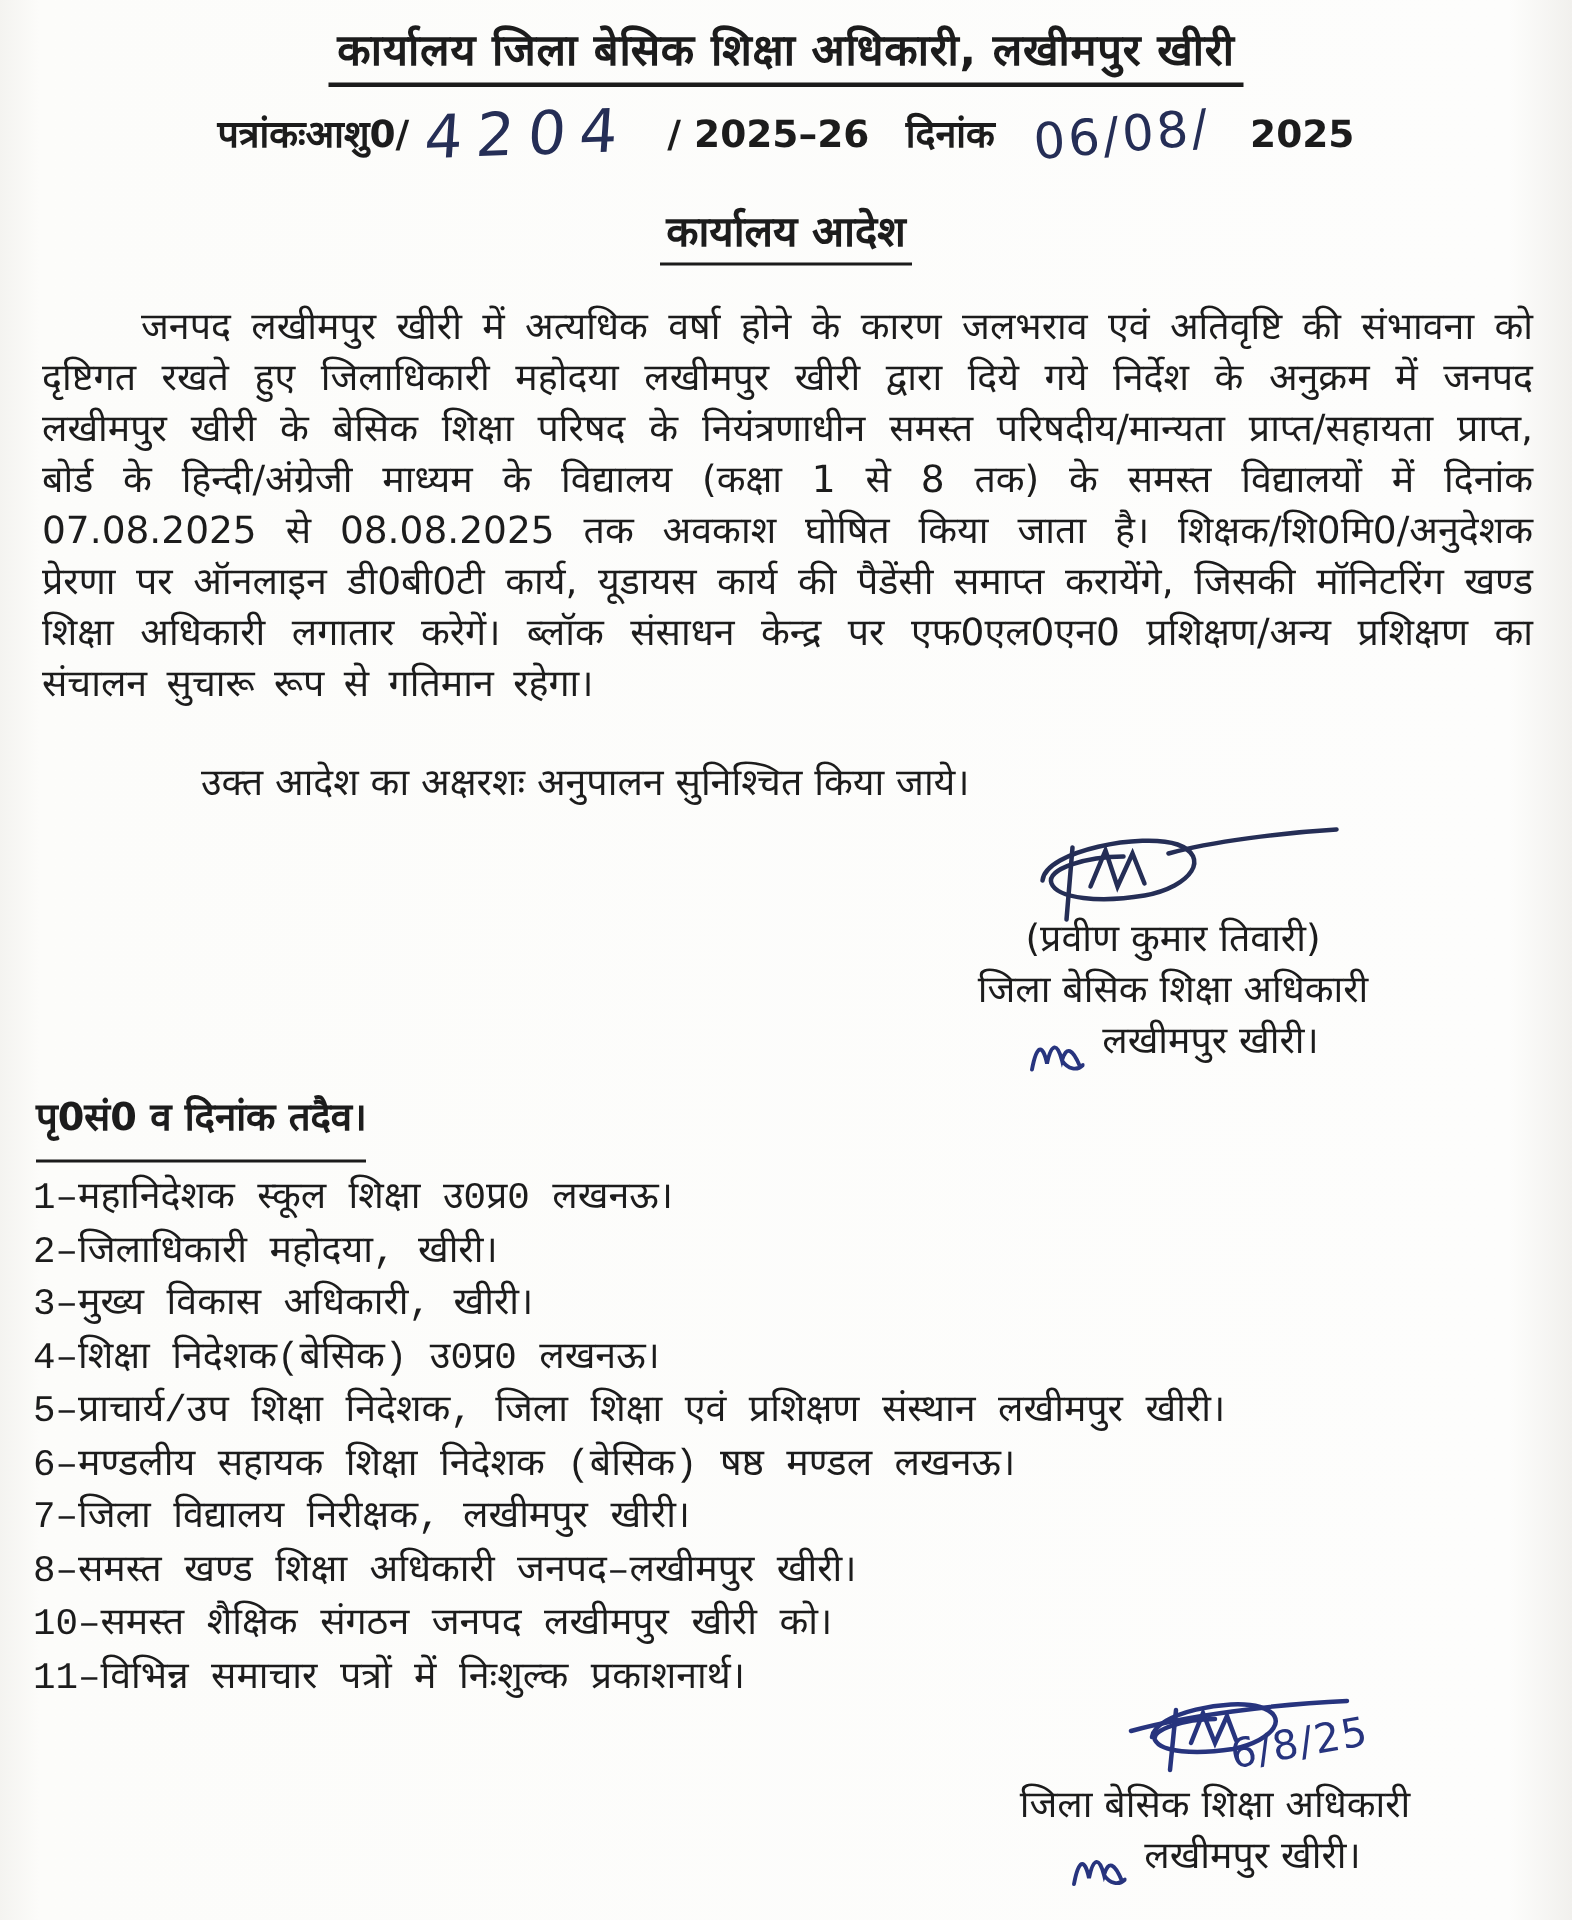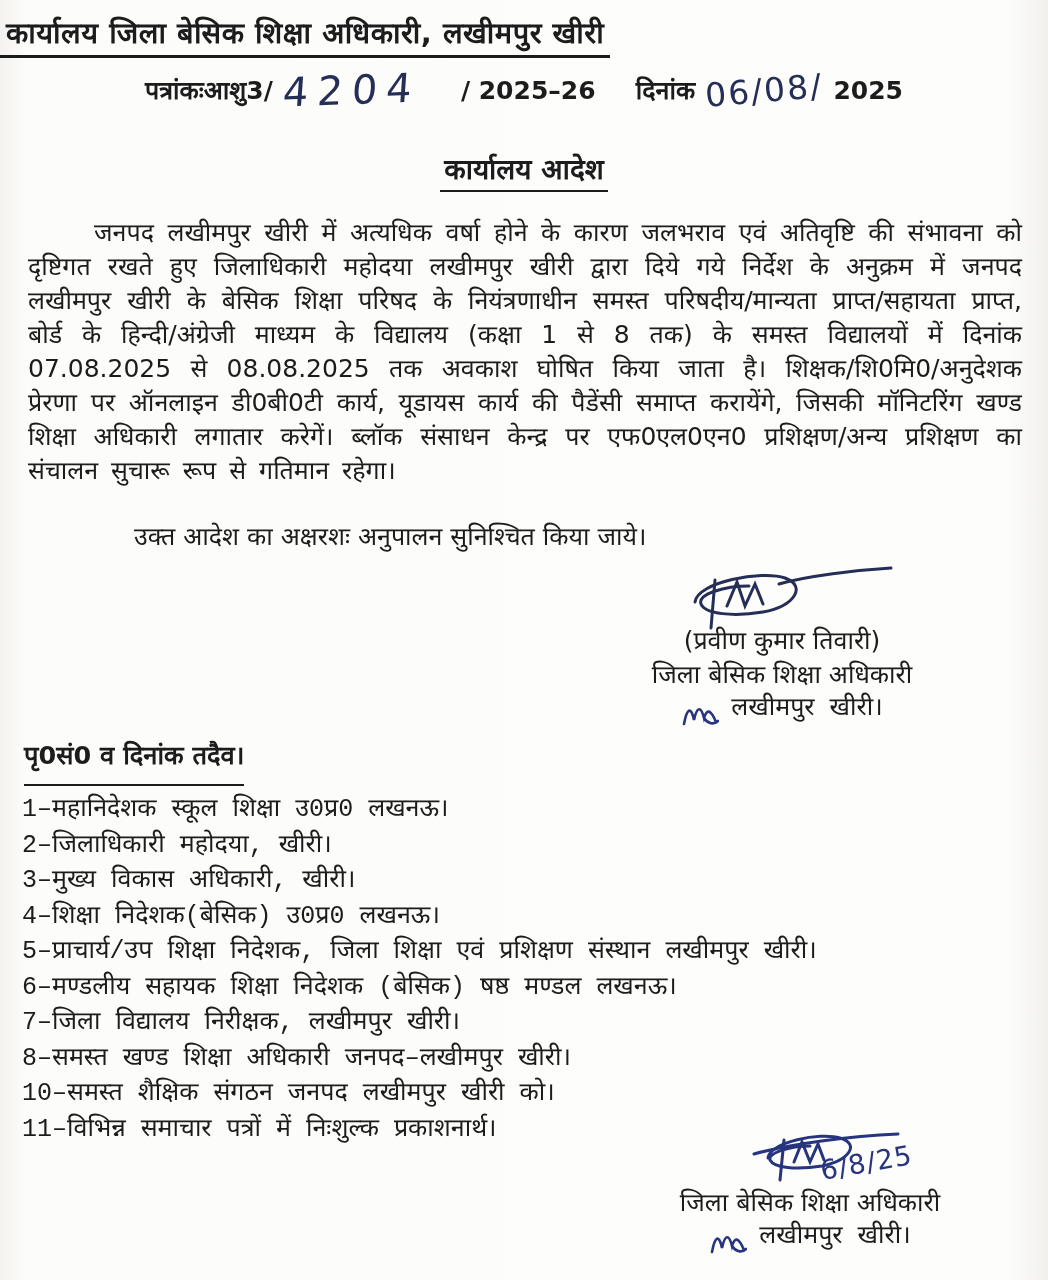--- a/index.html
+++ b/index.html
@@ -7,21 +7,21 @@
     position:relative;
     width:1048px;height:1280px;
     margin:0 auto;
     background:linear-gradient(90deg,#f4f3f0 0%,#fcfcfa 2.5%,#fdfdfc 96%,#f1f0ed 100%);
     font-family:"DejaVu Sans","Liberation Sans",sans-serif;
     color:#1c1c1c;
     overflow:hidden;
     box-sizing:border-box;
   }
   
-  .header{text-align:left;padding-top:12px;}
+  .header{text-align:center;padding-top:12px;}
   .title{
     display:inline-block;
     font-size:29px;font-weight:bold;
     border-bottom:3px solid #1b1b1b;
     padding:0 6px 4px 6px;
     letter-spacing:.5px;
   }
   .refline{
     width:758px;margin:4px auto 0 auto;
     display:flex;align-items:baseline;justify-content:space-between;
@@ -30,28 +30,28 @@
   .ref-left{display:flex;align-items:baseline;}
   .hw{
     font-weight:normal;
     display:inline-block;
   }
   .hw-number{
     font-size:40px;letter-spacing:9px;margin-left:10px;
     transform:rotate(-2deg) skewX(-6deg);
     position:relative;top:5px;
   }
-  .ref-date-group{display:flex;align-items:baseline;gap:10px;}
+  .ref-date-group{display:flex;align-items:baseline;gap:26px;}
   .hw-date{
     font-size:33px;letter-spacing:2px;
     transform:rotate(-5deg);
     position:relative;top:3px;
   }
   
-  .order-heading-wrap{text-align:center;margin-top:41px;}
+  .order-heading-wrap{text-align:center;margin-top:26px;}
   .order-heading{
     display:inline-block;
     font-size:28px;font-weight:bold;
     border-bottom:2.5px solid #1b1b1b;
     padding:0 4px 3px 4px;
   }
   
   .body-para{
     margin:24px 26px 0 28px;
     font-size:25px;line-height:34px;
@@ -62,21 +62,21 @@
     margin:30px 26px 0 134px;
     font-size:25px;
   }
   
   .sig-top{
     width:360px;margin:10px 86px 0 auto;
     text-align:center;font-size:25px;line-height:34px;
     position:relative;
   }
   .sig-top .scrawl{display:block;margin:0 auto -12px auto;}
-  .place-line{display:inline-flex;align-items:flex-start;gap:12px;font-family:Liberation Mono, monospace;}
+  .place-line{display:inline-flex;align-items:flex-end;gap:12px;}
   .pen-mark{position:relative;top:6px;}
   
   .endorse-heading{
     display:inline-block;
     margin:6px 0 0 24px;
     font-size:25.5px;font-weight:bold;
     border-bottom:2.5px solid #1b1b1b;
     padding-bottom:13px;
   }
   .copy-line{
@@ -105,21 +105,21 @@
 </style>
 </head>
 <body>
 
 <div class="page">
 
   <div class="header">
     <div class="title">कार्यालय जिला बेसिक शिक्षा अधिकारी, लखीमपुर खीरी</div>
     <div class="refline">
       <span class="ref-left">
-        <span>पत्रांकःआशु3/</span>
+        <span>पत्रांकःआशु0/</span>
         <span class="hw hw-number" style="color:#252e56">4204</span>
       </span>
       <span>/ 2025–26</span>
       <span class="ref-date-group">
         <span>दिनांक</span>
         <span class="hw hw-date" style="color:#252e56">06/08/</span>
         <span>2025</span>
       </span>
     </div>
   </div>

